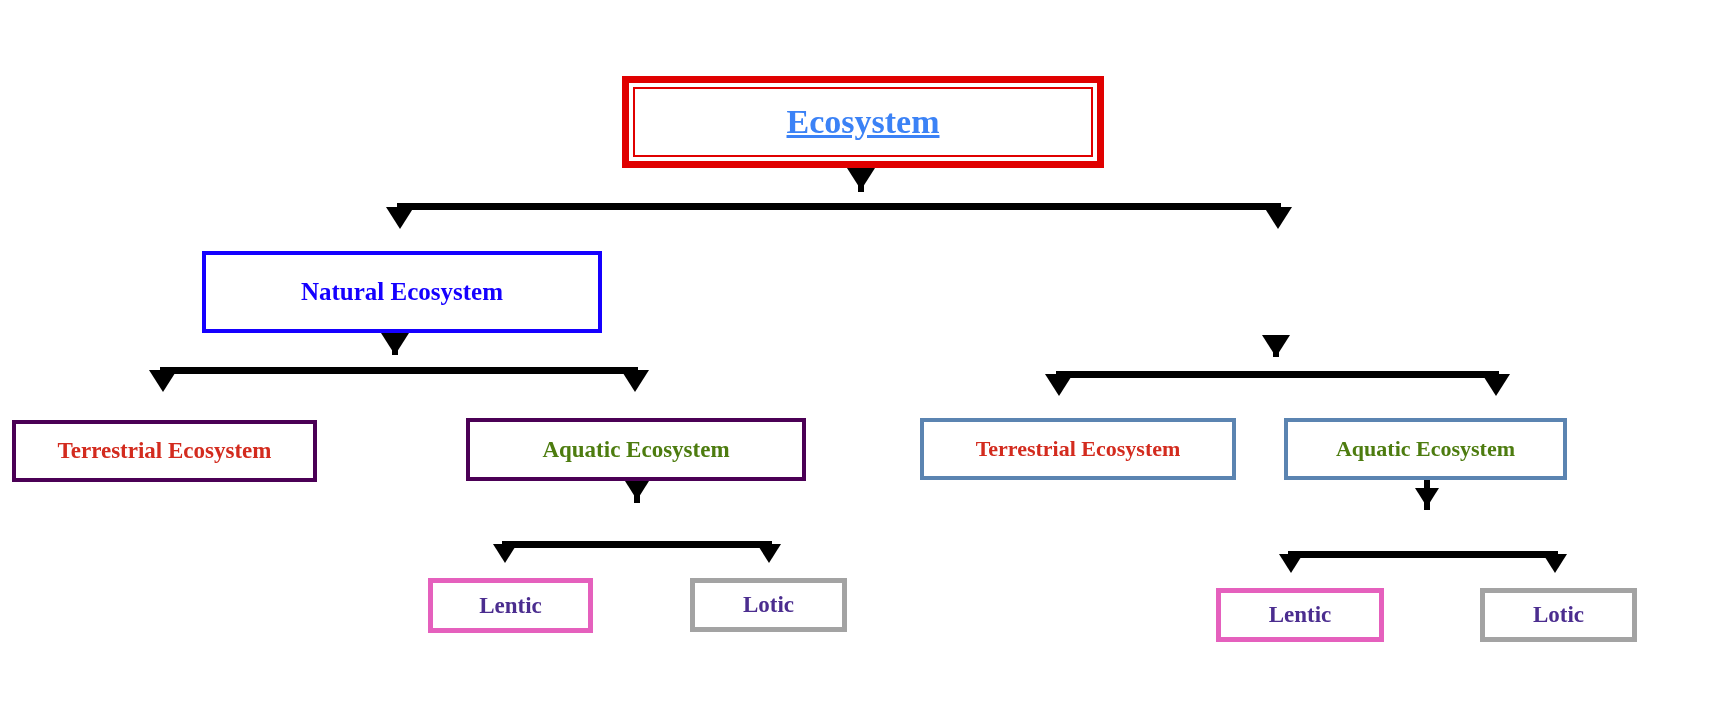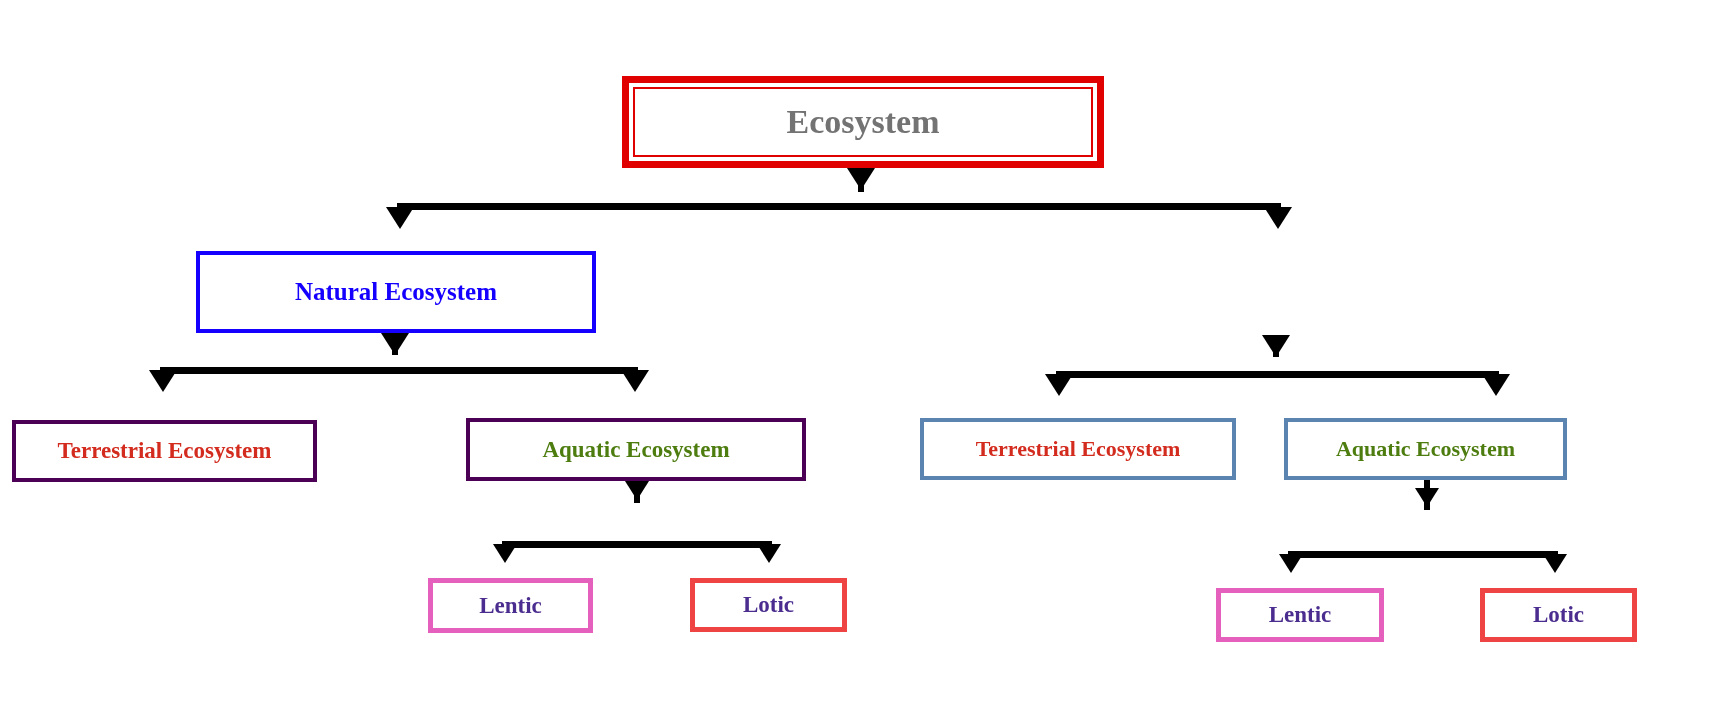--- a/index.html
+++ b/index.html
@@ -31,23 +31,23 @@
   }
   
   .node--root {
     border: 7px solid #e00000;
     box-shadow: inset 0 0 0 4px #ffffff, inset 0 0 0 6px #e00000;
   }
   .node--level2 { border: 4px solid #1500ff; }
   .node--purple { border: 4px solid #4b0055; }
   .node--steel  { border: 4px solid #5b84b1; }
   .node--pink   { border: 5px solid #e560bd; }
-  .node--magenta{ border: 5px solid #ef4444; }
+  .node--magenta{ border: 5px solid #a3a3a3; }
 
-  .t-green   { color: #737373; }
+  .t-green   { color: #3b82f6; text-decoration: underline; }
   .t-blue    { color: #1500ff; }
   .t-red     { color: #d32b1e; }
   .t-violet  { color: #4d7c0f; }
   .t-indigo  { color: #4b2d8f; }
 
   
   .ln {
     position: absolute;
     background: #000000;
   }
@@ -75,21 +75,21 @@
   </div>
 
   <div class="ln" style="left:858px; top:168px; width:6px; height:24px;"></div>
   <div class="arrow" style="left:847px; top:168px;"></div>
   <div class="ln" style="left:397px; top:203px; width:884px; height:7px;"></div>
   <div class="ln" style="left:397px; top:203px; width:6px; height:16px;"></div>
   <div class="arrow" style="left:386px; top:207px;"></div>
   <div class="ln" style="left:1275px; top:203px; width:6px; height:16px;"></div>
   <div class="arrow" style="left:1264px; top:207px;"></div>
 
-  <div class="node node--level2 t-blue" style="left:196px; top:251px; width:400px; height:82px; font-size:25px;">
+  <div class="node node--level2 t-blue" style="left:202px; top:251px; width:400px; height:82px; font-size:25px;">
     <span>Natural Ecosystem</span>
   </div>
 
 
   <div class="ln" style="left:392px; top:333px; width:6px; height:22px;"></div>
   <div class="arrow" style="left:381px; top:333px;"></div>
   <div class="ln" style="left:160px; top:367px; width:478px; height:7px;"></div>
   <div class="ln" style="left:160px; top:367px; width:6px; height:14px;"></div>
   <div class="arrow" style="left:149px; top:370px;"></div>
   <div class="ln" style="left:632px; top:367px; width:6px; height:14px;"></div>

